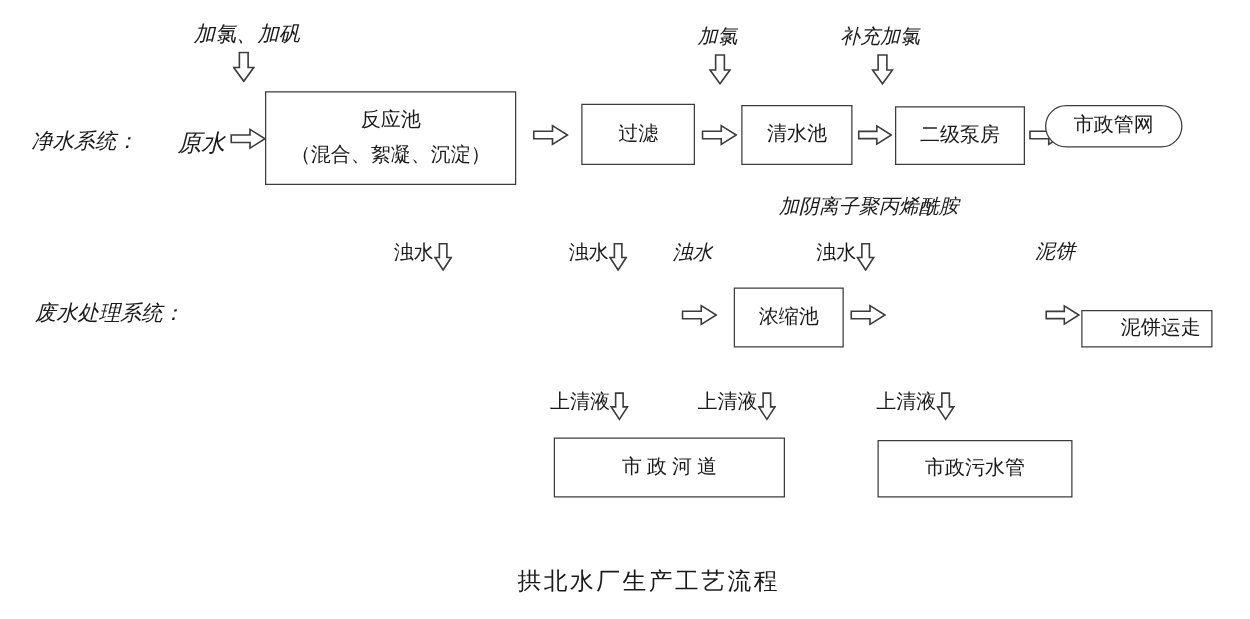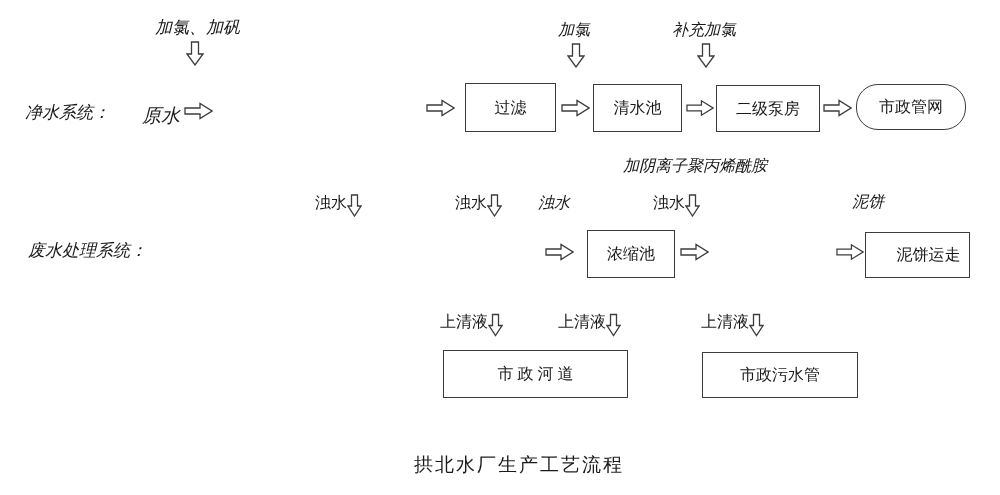--- a/index.html
+++ b/index.html
@@ -33,20 +33,24 @@
     <polygon points="5.5,1 12.5,1 12.5,13 17,13 9,24 1,13 5.5,13"></polygon>
   </svg>
 
   <div class="lbl sec" style="left:25px;top:104px;">净水系统：</div>
 
   <div class="lbl" style="left:142px;top:106px;font-size:19px;">原水</div>
   <svg class="arr" style="left:184px;top:102px;" width="29" height="18" viewBox="0 0 29 18">
     <polygon points="1,6 16,6 16,1.5 28,9 16,16.5 16,12 1,12"></polygon>
   </svg>
 
+  <div class="node" style="left:212px;top:73px;width:201px;height:75px;">
+    <div>反应池</div>
+    <div>（混合、絮凝、沉淀）</div>
+  </div>
 
   <svg class="arr" style="left:426px;top:99px;" width="29" height="18" viewBox="0 0 29 18">
     <polygon points="1,6 16,6 16,1.5 28,9 16,16.5 16,12 1,12"></polygon>
   </svg>
 
   <div class="node" style="left:465px;top:83px;width:91px;height:49px;">过滤</div>
 
   <div class="lbl" style="left:558px;top:21px;">加氯</div>
   <svg class="arr" style="left:567px;top:43px;" width="18" height="25" viewBox="0 0 18 25">
     <polygon points="5.5,1 12.5,1 12.5,13 17,13 9,24 1,13 5.5,13"></polygon>
@@ -66,21 +70,21 @@
   <svg class="arr" style="left:686px;top:99px;" width="28" height="18" viewBox="0 0 29 18">
     <polygon points="1,6 16,6 16,1.5 28,9 16,16.5 16,12 1,12"></polygon>
   </svg>
 
   <div class="node" style="left:716px;top:85px;width:104px;height:47px;">二级泵房</div>
 
   <svg class="arr" style="left:823px;top:99px;" width="29" height="18" viewBox="0 0 29 18">
     <polygon points="1,6 16,6 16,1.5 28,9 16,16.5 16,12 1,12"></polygon>
   </svg>
 
-  <div class="node" style="left:856px;top:84px;width:110px;height:46px;border-radius:22px;">市政管网</div>
+  <div class="node" style="left:836px;top:84px;width:110px;height:34px;border-radius:22px;">市政管网</div>
 
   <div class="lbl" style="left:623px;top:157px;">加阴离子聚丙烯酰胺</div>
 
   <div class="lbl sec" style="left:28px;top:242px;">废水处理系统：</div>
 
   <div class="flowlbl" style="left:315px;top:194px;">
     <span>浊水</span>
     <svg width="15" height="23" viewBox="0 0 15 23">
       <polygon points="4.5,1 10.5,1 10.5,12 14,12 7.5,22 1,12 4.5,12"></polygon>
     </svg>
@@ -95,39 +99,39 @@
 
   <div class="lbl" style="left:538px;top:194px;">浊水</div>
 
   <div class="flowlbl" style="left:653px;top:194px;">
     <span>浊水</span>
     <svg width="15" height="23" viewBox="0 0 15 23">
       <polygon points="4.5,1 10.5,1 10.5,12 14,12 7.5,22 1,12 4.5,12"></polygon>
     </svg>
   </div>
 
-  <div class="lbl" style="left:852px;top:193px;">泥饼</div>
+  <div class="lbl" style="left:828px;top:193px;">泥饼</div>
 
 
   <svg class="arr" style="left:545px;top:243px;" width="29" height="18" viewBox="0 0 29 18">
     <polygon points="1,6 16,6 16,1.5 28,9 16,16.5 16,12 1,12"></polygon>
   </svg>
 
   <div class="node" style="left:587px;top:230px;width:88px;height:48px;">浓缩池</div>
 
   <svg class="arr" style="left:680px;top:243px;" width="29" height="18" viewBox="0 0 29 18">
     <polygon points="1,6 16,6 16,1.5 28,9 16,16.5 16,12 1,12"></polygon>
   </svg>
 
 
   <svg class="arr" style="left:836px;top:243px;" width="28" height="18" viewBox="0 0 29 18">
     <polygon points="1,6 16,6 16,1.5 28,9 16,16.5 16,12 1,12"></polygon>
   </svg>
 
-  <div class="node" style="left:865px;top:232px;width:105px;height:46px;padding-left:22px;">泥饼运走</div>
+  <div class="node" style="left:865px;top:248px;width:105px;height:30px;padding-left:22px;">泥饼运走</div>
 
   <div class="flowlbl" style="left:440px;top:313px;">
     <span>上清液</span>
     <svg width="15" height="24" viewBox="0 0 15 23">
       <polygon points="4.5,1 10.5,1 10.5,12 14,12 7.5,22 1,12 4.5,12"></polygon>
     </svg>
   </div>
 
   <div class="flowlbl" style="left:558px;top:313px;">
     <span>上清液</span>

